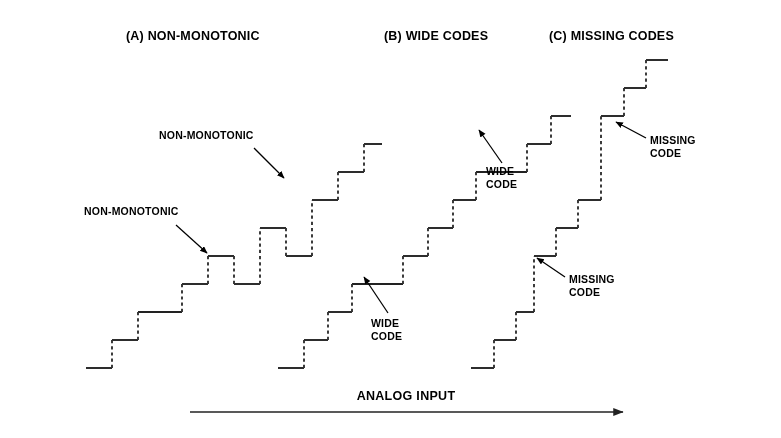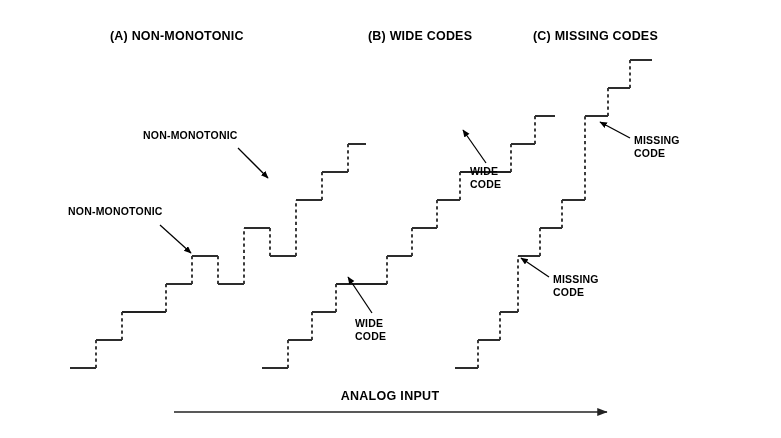--- a/index.html
+++ b/index.html
@@ -1,18 +1,18 @@
 <!DOCTYPE html>
 <html><head>
 <meta charset="utf-8">
 <style>
   html,body{margin:0;padding:0;background:#ffffff;}
   body{width:781px;height:438px;position:relative;overflow:hidden;
        font-family:"Liberation Sans",sans-serif;}
-  #stage{position:absolute;left:0;top:0;width:683px;height:438px;border-radius:22px;}
+  #stage{position:absolute;left:16px;top:0;width:683px;height:438px;border-radius:22px;}
   svg{position:absolute;left:0;top:0;}
   .ttl{font-weight:bold;font-size:12.5px;fill:#000;letter-spacing:.2px;}
   .ann{font-weight:bold;font-size:10.5px;fill:#000;letter-spacing:.2px;}
   .axl{font-weight:bold;font-size:12.5px;fill:#000;letter-spacing:.3px;}
   .tread{stroke:#222;stroke-width:1.9;fill:none;stroke-linecap:butt;}
   .riser{stroke:#333;stroke-width:1.9;fill:none;stroke-dasharray:3.2 3.0;}
   .arw{stroke:#000;stroke-width:1.25;fill:none;}
   .axline{stroke:#222;stroke-width:1.3;fill:none;}
 </style>
 </head>

